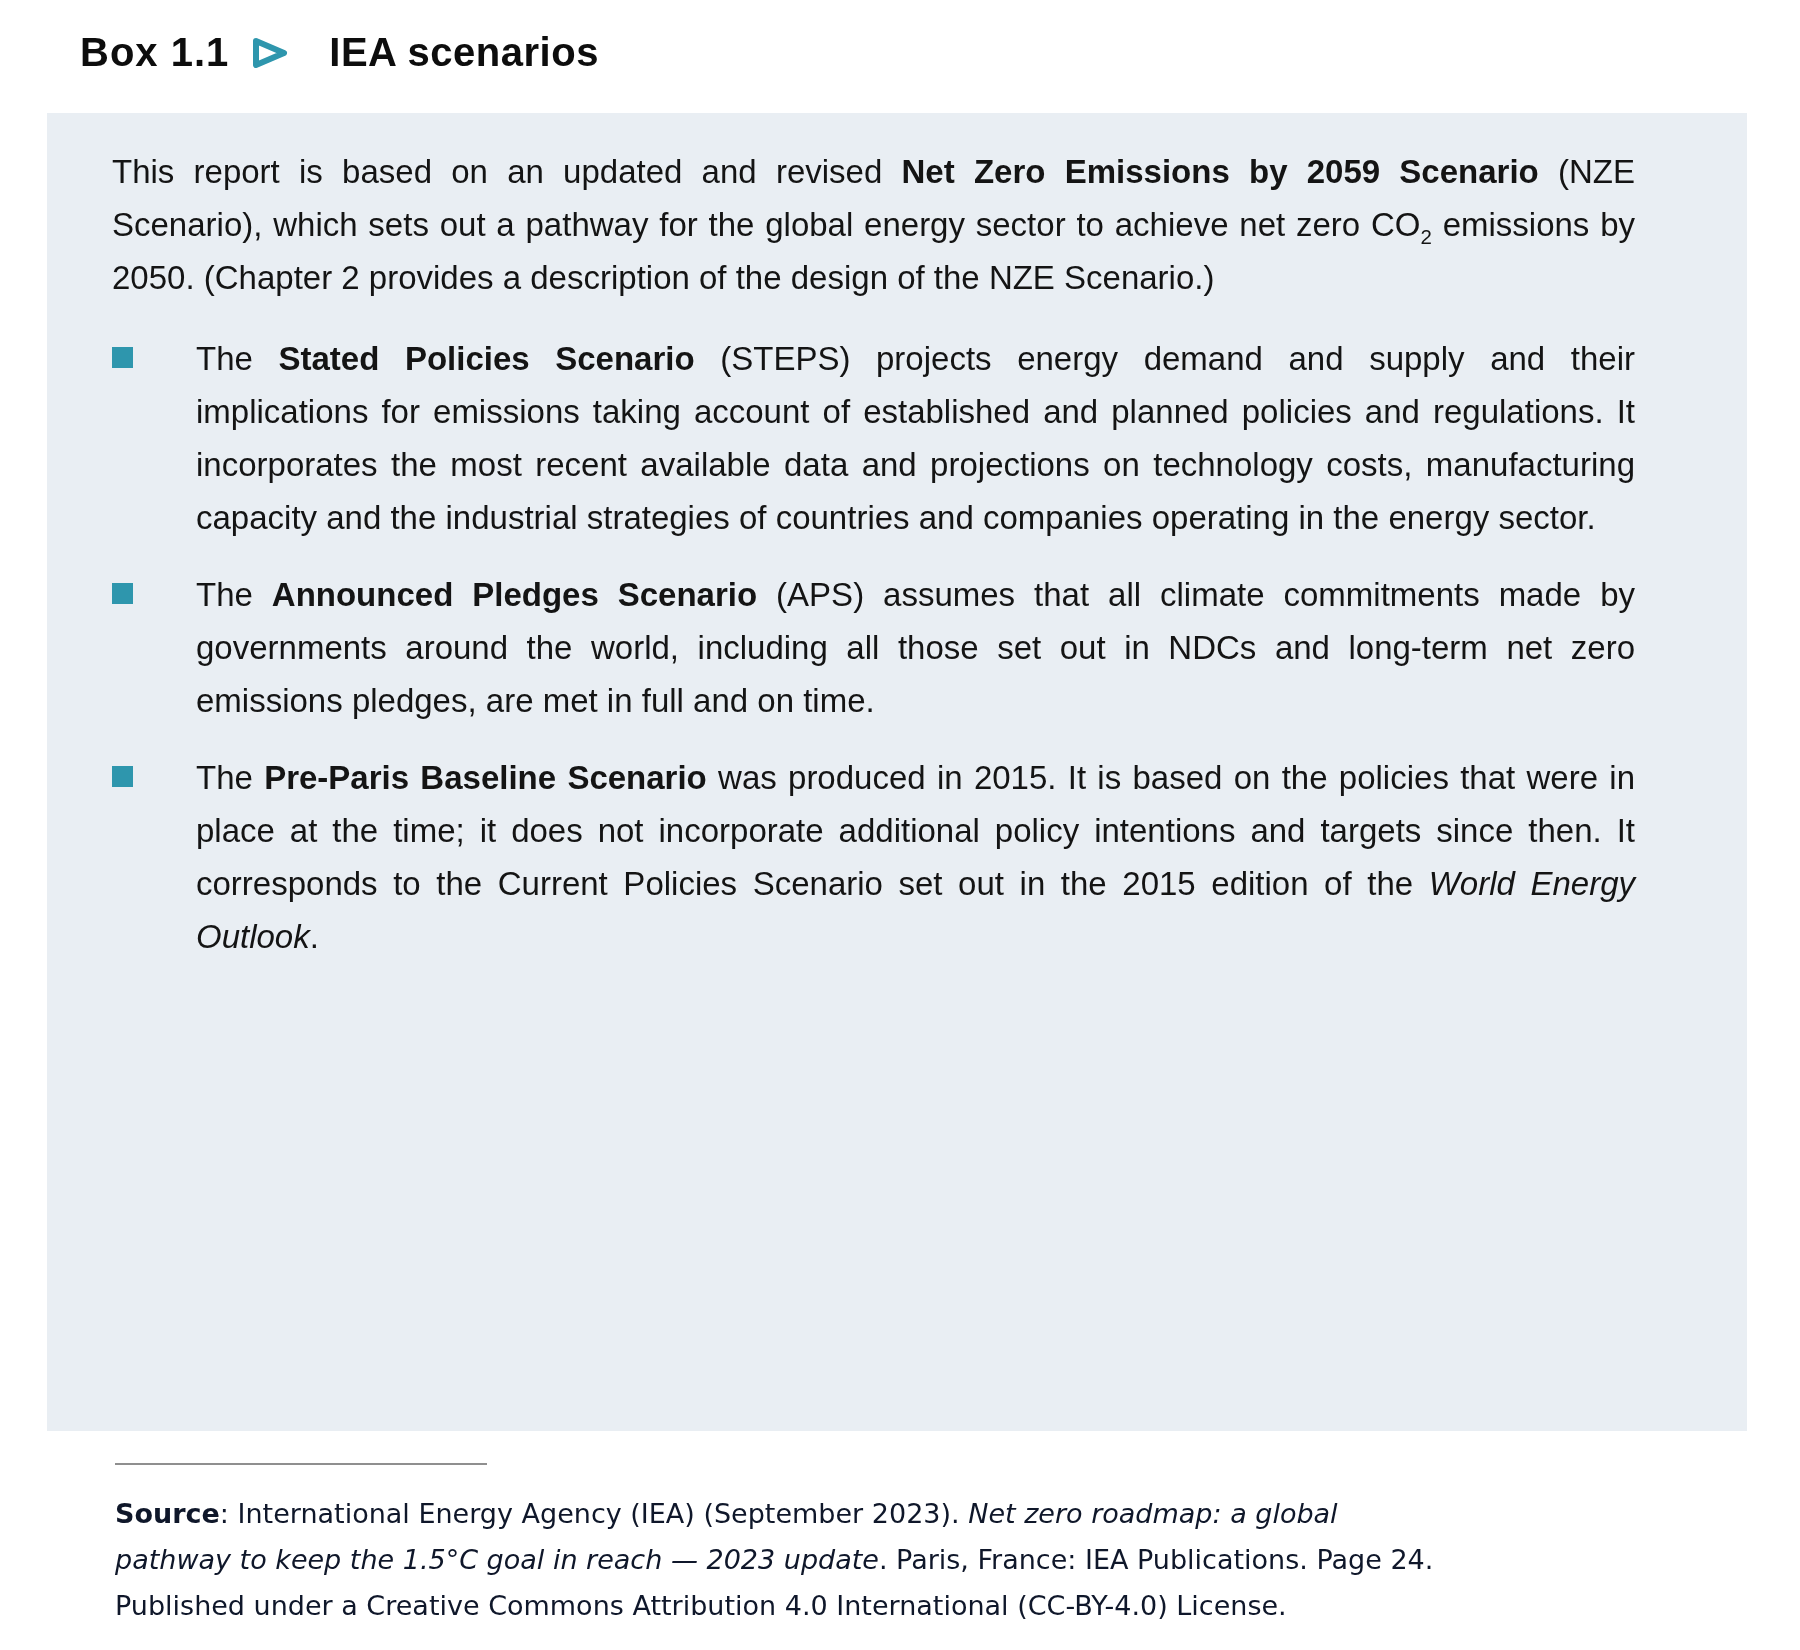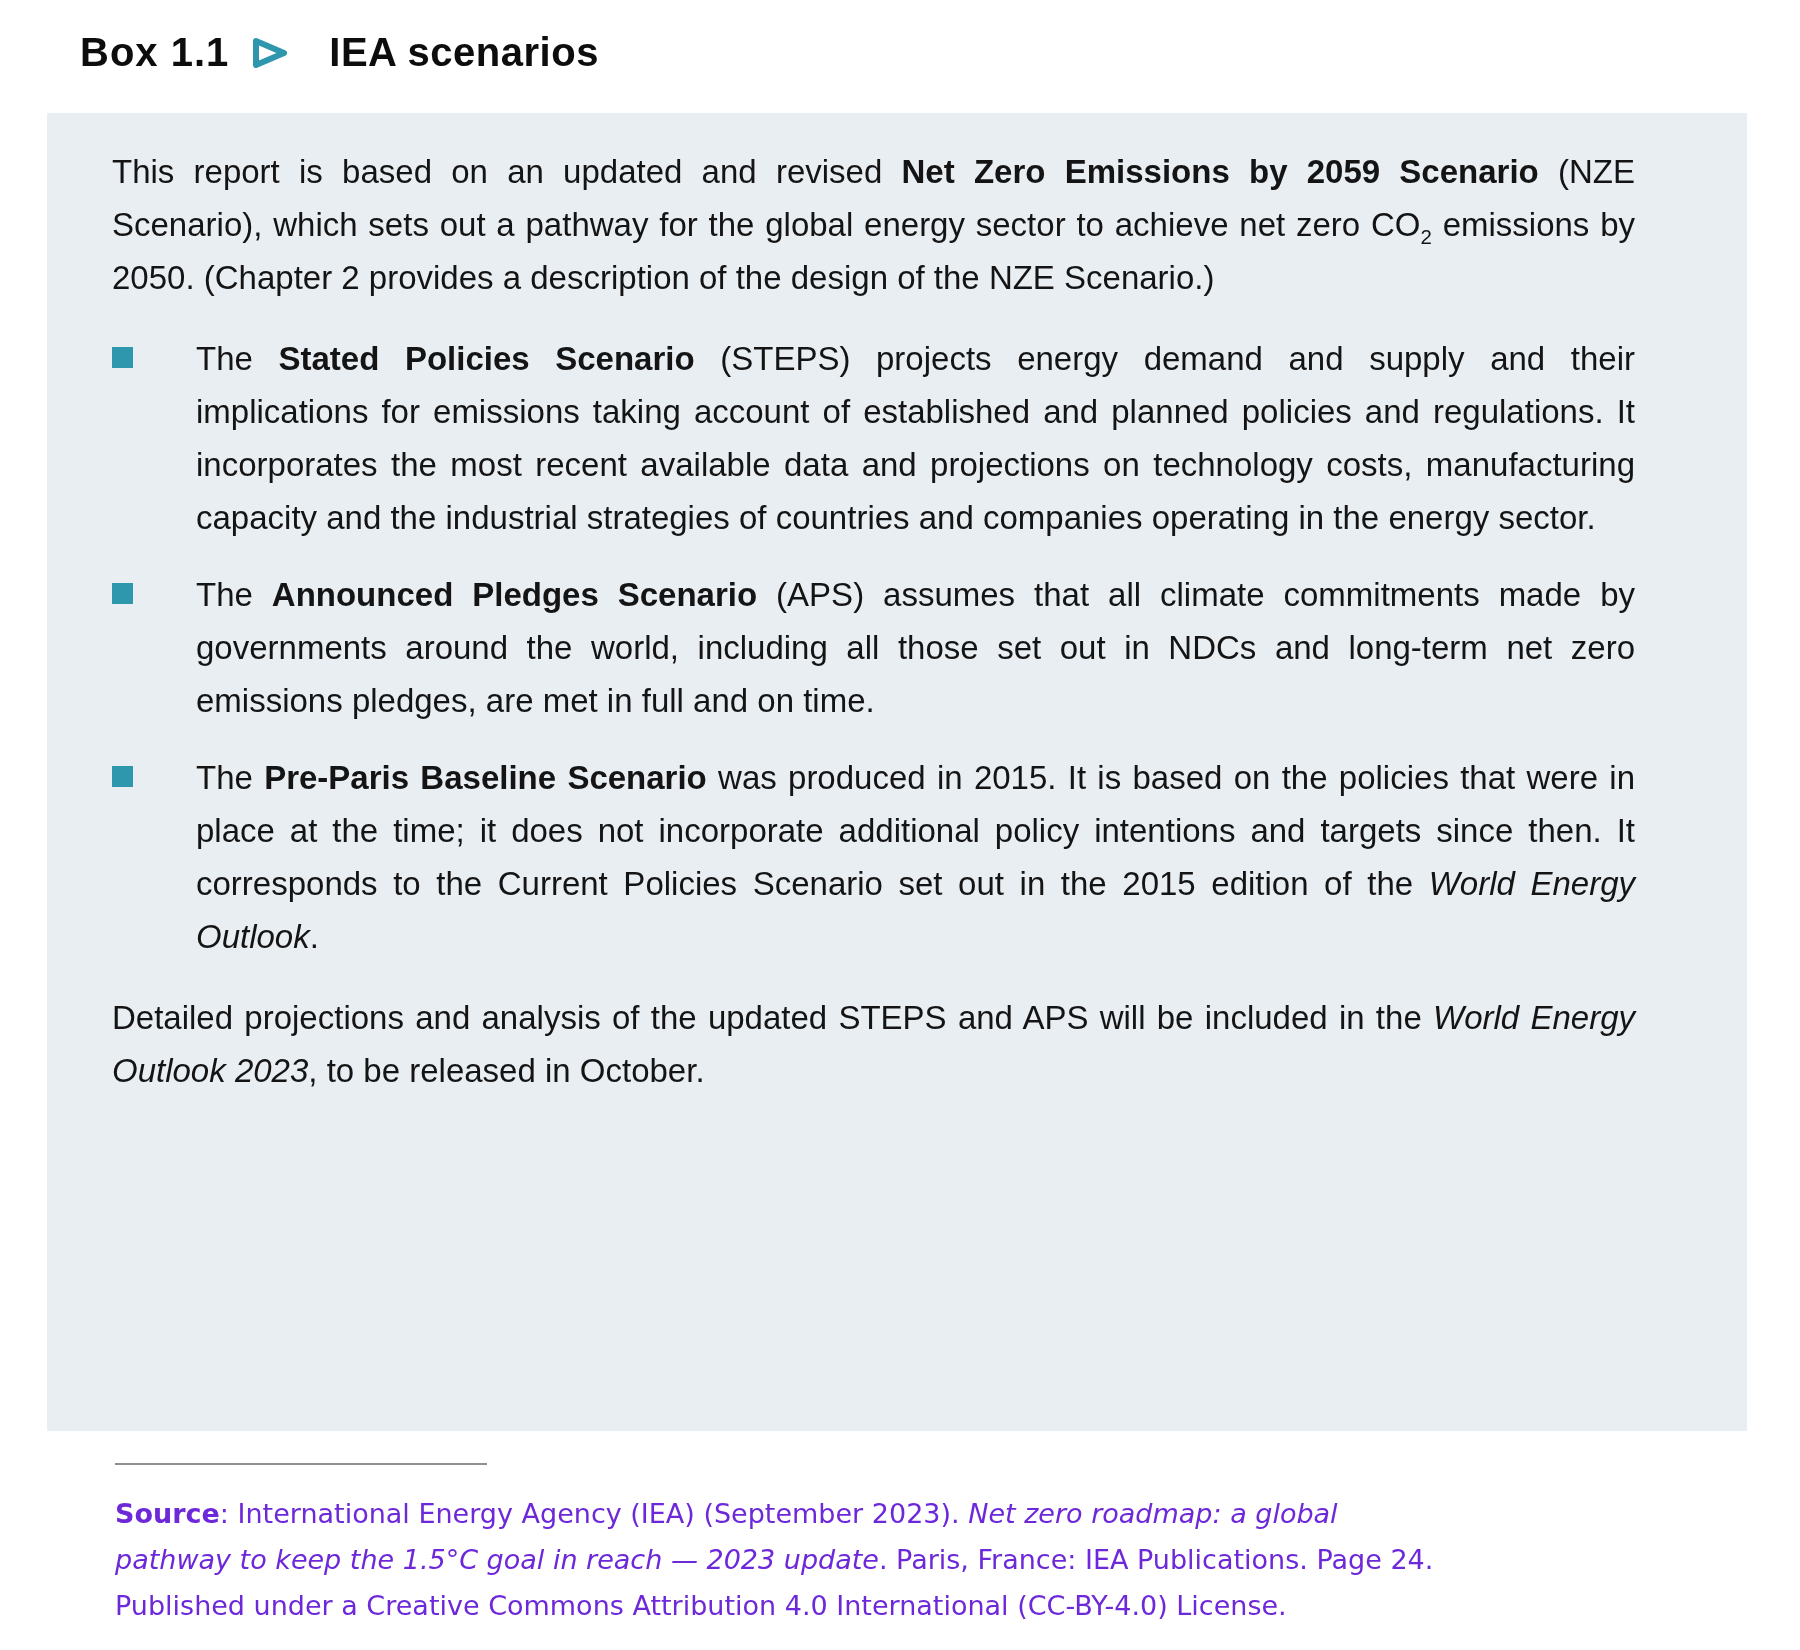--- a/index.html
+++ b/index.html
@@ -62,21 +62,21 @@
     background: #2e96ad;
     margin-top: 15px;
     margin-right: 63px;
   }
   .bullet-text { flex: 1; text-align: justify; }
 
   
   .source-note {
     margin: 32px 0 0 115px;
     font-family: "DejaVu Sans", sans-serif;
-    color: #6d28d9;
+    color: #0f172a;
   }
   .source-rule {
     border: none;
     border-top: 2px solid #8f8f8f;
     width: 372px;
     margin-bottom: 26px;
   }
   .source-note p {
     font-size: 27px;
     line-height: 46px;
@@ -110,21 +110,20 @@
       <li class="bullet-item">
         <span class="bullet-sq"></span>
         <div class="bullet-text"><span>The </span><span style="font-weight: 700;">Announced Pledges Scenario</span><span> (APS) assumes that all climate commitments made by governments around the world, including all those set out in NDCs and long-term net zero emissions pledges, are met in full and on time.</span></div>
       </li>
       <li class="bullet-item">
         <span class="bullet-sq"></span>
         <div class="bullet-text"><span>The </span><span style="font-weight: 700;">Pre-Paris Baseline Scenario</span><span> was produced in 2015. It is based on the policies that were in place at the time; it does not incorporate additional policy intentions and targets since then. It corresponds to the Current Policies Scenario set out in the 2015 edition of the </span><span style="font-style: italic;">World Energy Outlook</span><span>.</span></div>
       </li>
     </ul>
 
-    <p class="closing"><span>Detailed projections and analysis of the updated STEPS and APS will be included in the </span><span style="font-style: italic;">World Energy Outlook 2023</span><span>, to be released in October.</span></p>
   </div>
 
   <div class="source-note">
     <hr class="source-rule">
     <p><span style="font-weight: 700;">Source</span><span>: International Energy Agency (IEA) (September 2023). </span><span style="font-style: italic;">Net zero roadmap: a global pathway to keep the 1.5°C goal in reach — 2023 update</span><span>. Paris, France: IEA Publications. Page 24. Published under a Creative Commons Attribution 4.0 International (CC-BY-4.0) License.</span></p>
   </div>
 
 </div>
 
 </body></html>

